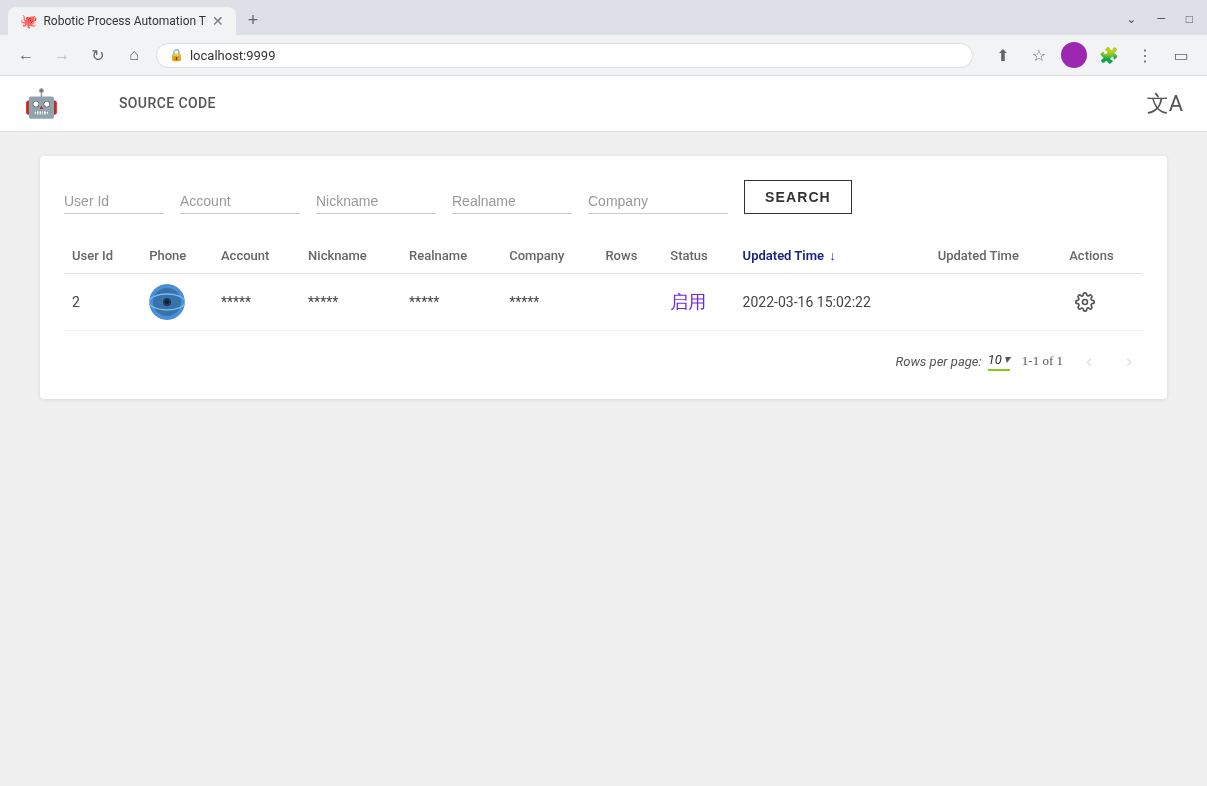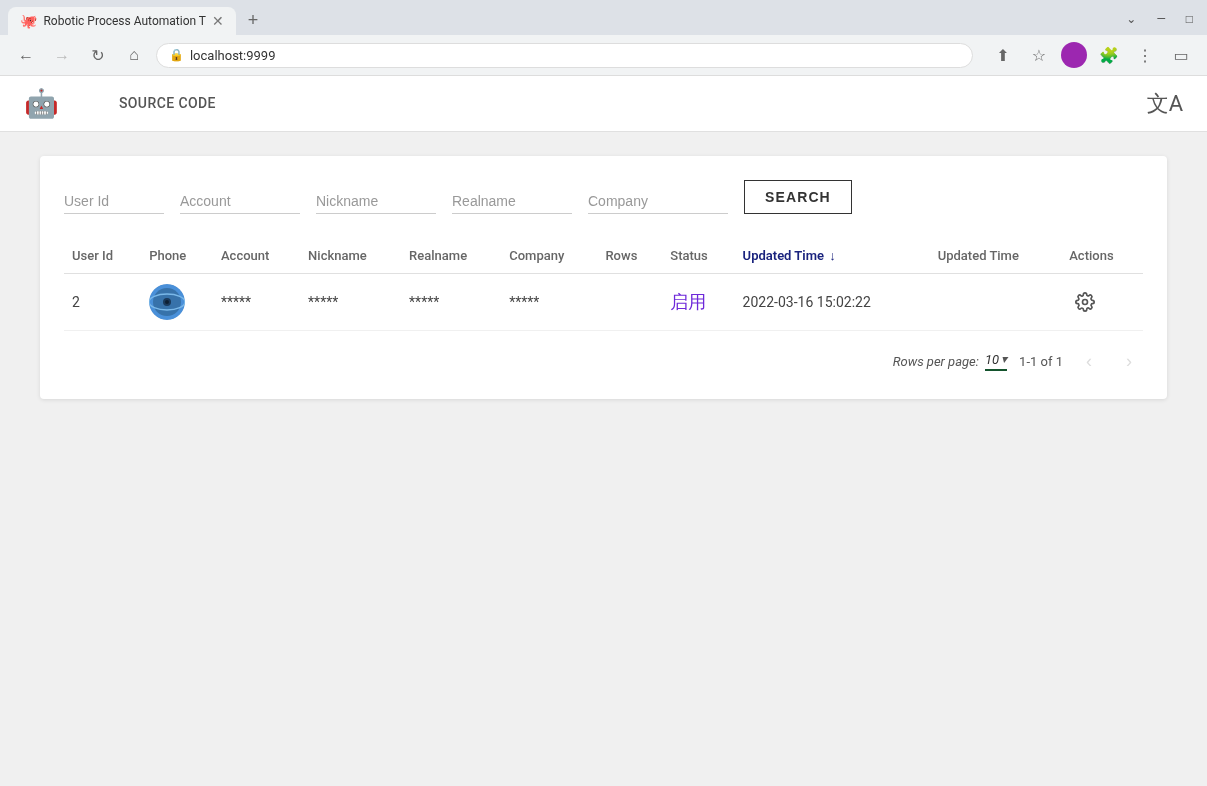--- a/index.html
+++ b/index.html
@@ -289,30 +289,31 @@
       display: flex;
       align-items: center;
       gap: 6px;
       font-style: italic;
     }
     .per-page-select {
       display: flex;
       align-items: center;
       gap: 2px;
       cursor: pointer;
-      border-bottom: 2px solid #14532d;
+      border-bottom: 2px solid #84cc16;
       padding-bottom: 2px;
     }
     .per-page-val {
       font-size: 13px;
       color: #333;
     }
     .page-info {
       font-size: 13px;
       color: #555;
+      font-family: Liberation Serif, serif;
     }
     .page-nav-btn {
       background: none;
       border: none;
       cursor: pointer;
       font-size: 18px;
       color: #aaa;
       width: 28px; height: 28px;
       display: flex; align-items: center; justify-content: center;
       border-radius: 50%;

